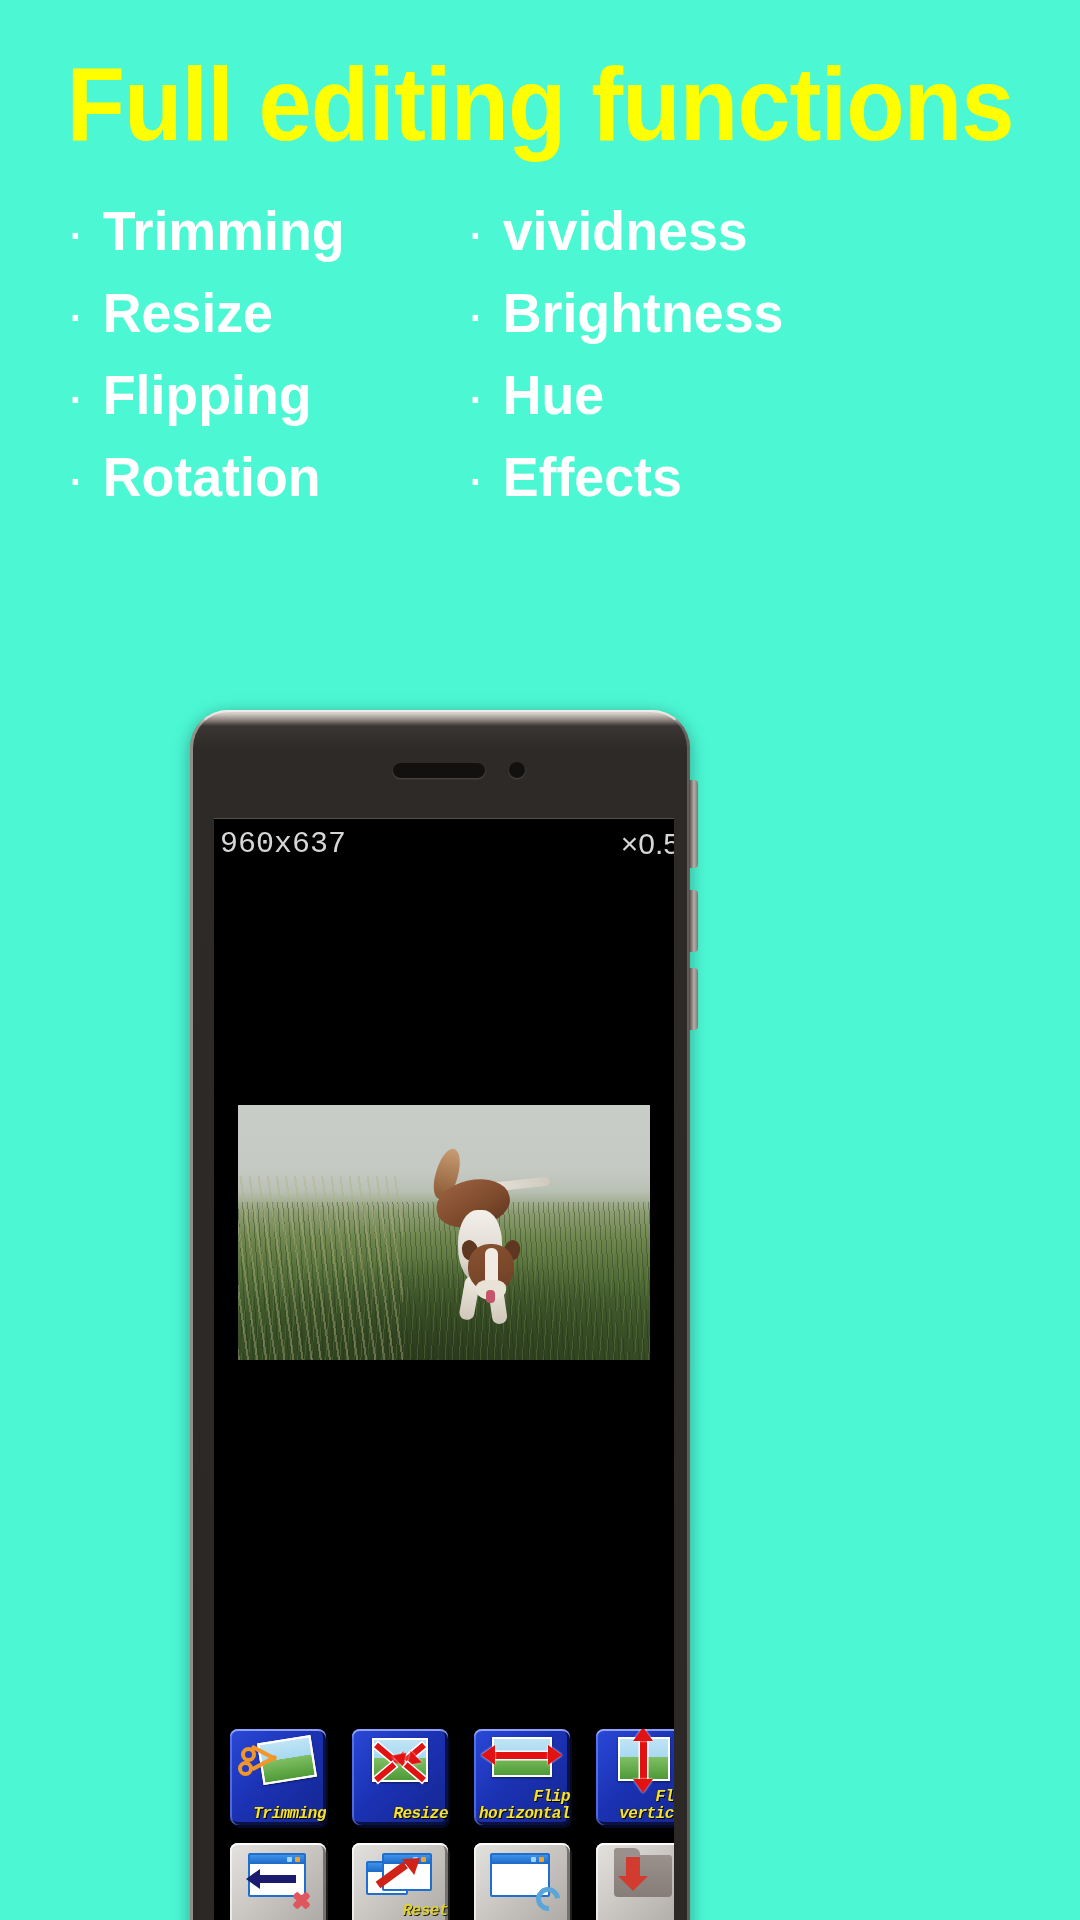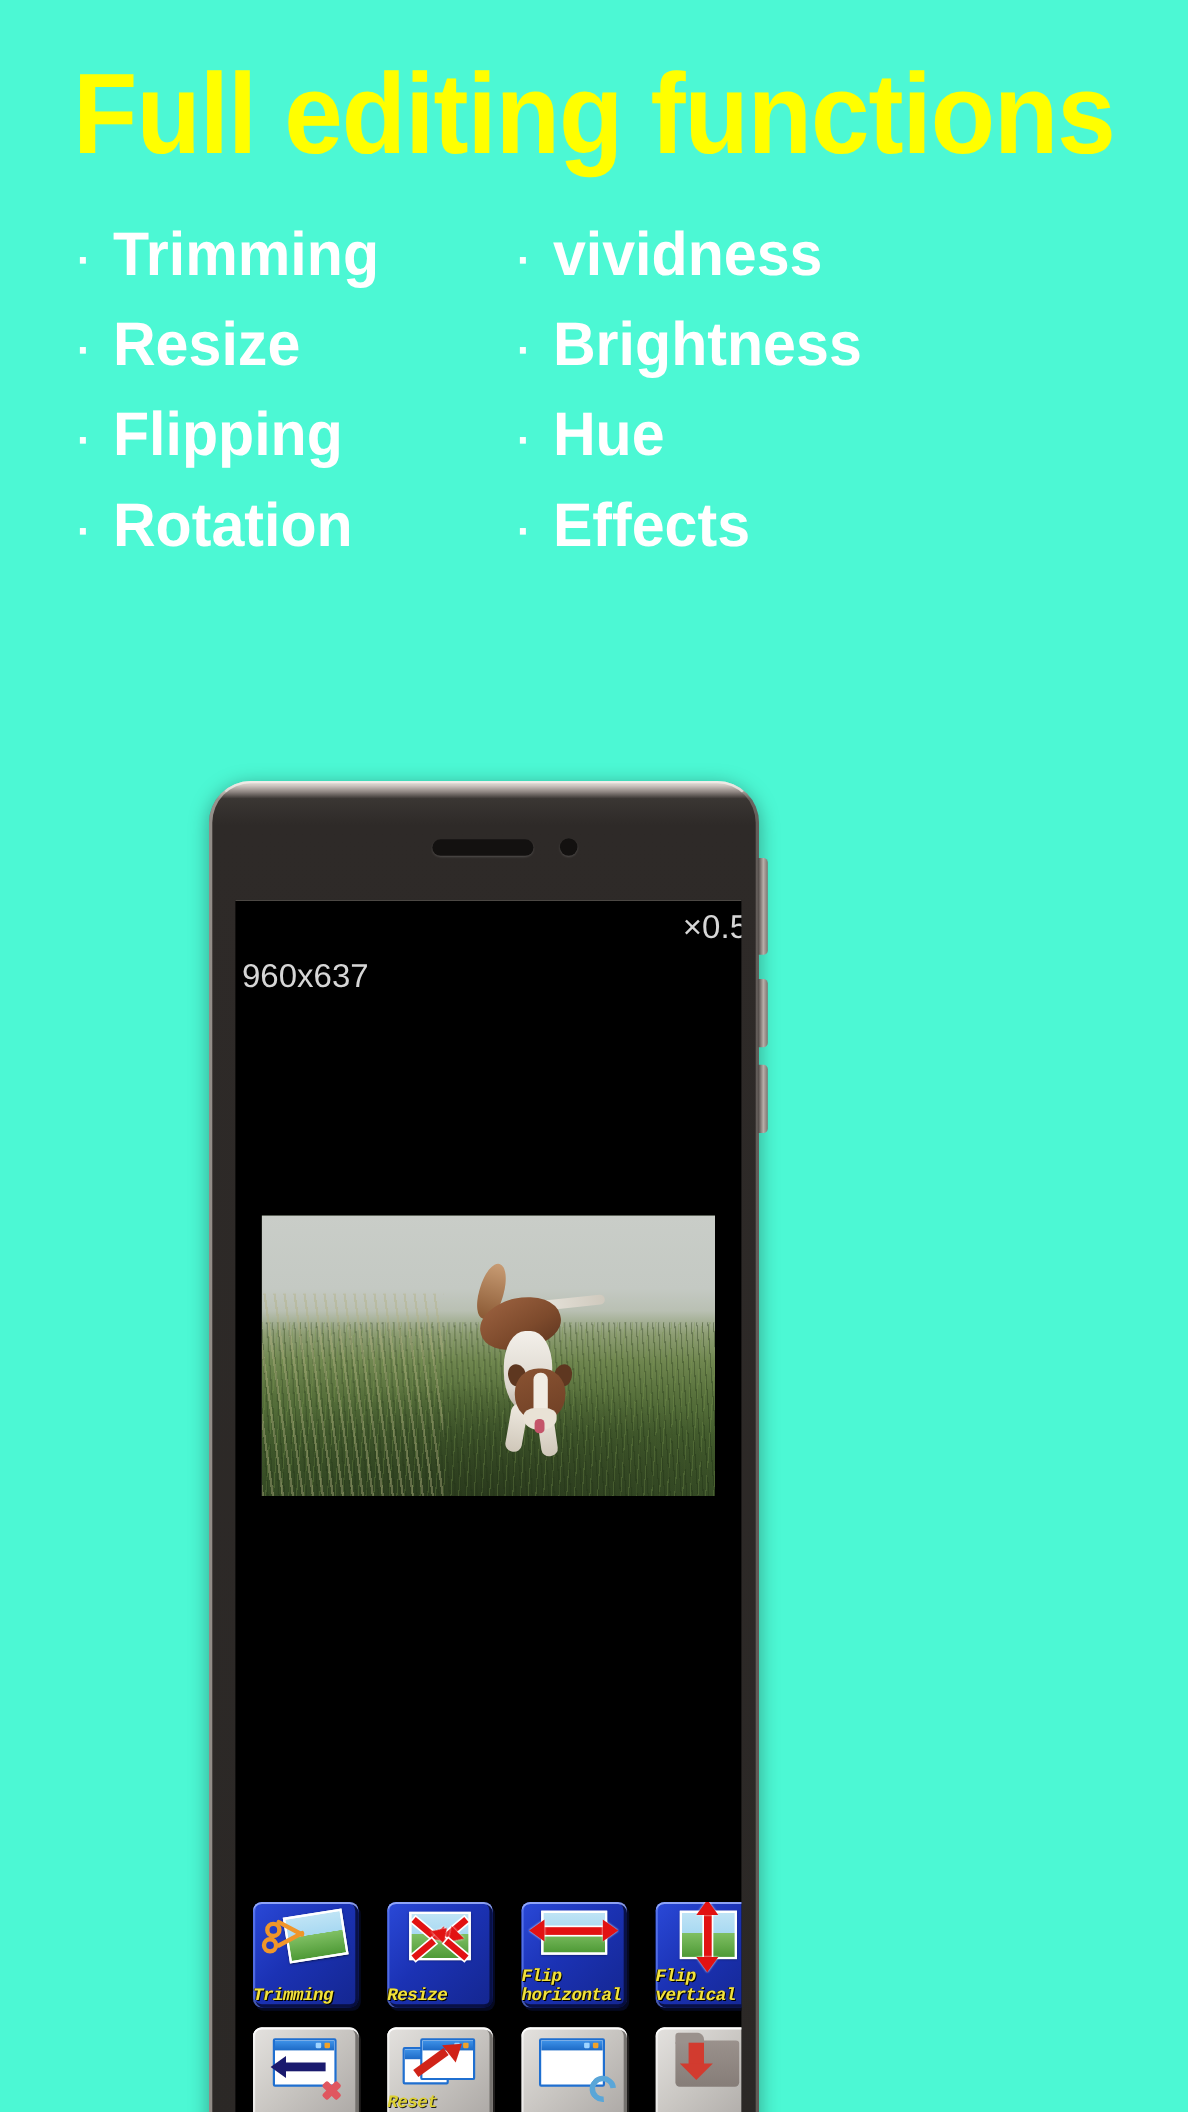--- a/index.html
+++ b/index.html
@@ -144,23 +144,22 @@
     height: 48px;
     width: 100%;
   }
   .dim-label {
     position: absolute;
     left: 6px;
     top: 8px;
     color: #d6d6d6;
     font-size: 30px;
     line-height: 34px;
-    font-family: Liberation Sans, sans-serif;
+    font-family: Liberation Mono, monospace;
     letter-spacing: 0px;
-    margin-top: 44px;
   }
   .zoom-label {
     position: absolute;
     right: -6px;
     top: 8px;
     color: #d6d6d6;
     font-size: 30px;
     line-height: 34px;
     font-family: "Liberation Sans", sans-serif;
     white-space: nowrap;
@@ -354,21 +353,21 @@
 
   .tool-art {
     position: absolute;
     left: 8px; top: 6px;
     width: 80px; height: 58px;
   }
   .tool-label {
     position: absolute;
     left: 0; right: 0;
     bottom: 2px;
-    text-align: left;
+    text-align: right;
     font-family: "Liberation Mono", monospace;
     font-style: italic;
     font-weight: bold;
     font-size: 16px;
     line-height: 17px;
     color: #f2e23c;
     text-shadow: 1px 1px 0 #000, -1px 0 0 #3a3200;
     letter-spacing: -0.5px;
     white-space: pre-line;
   }

